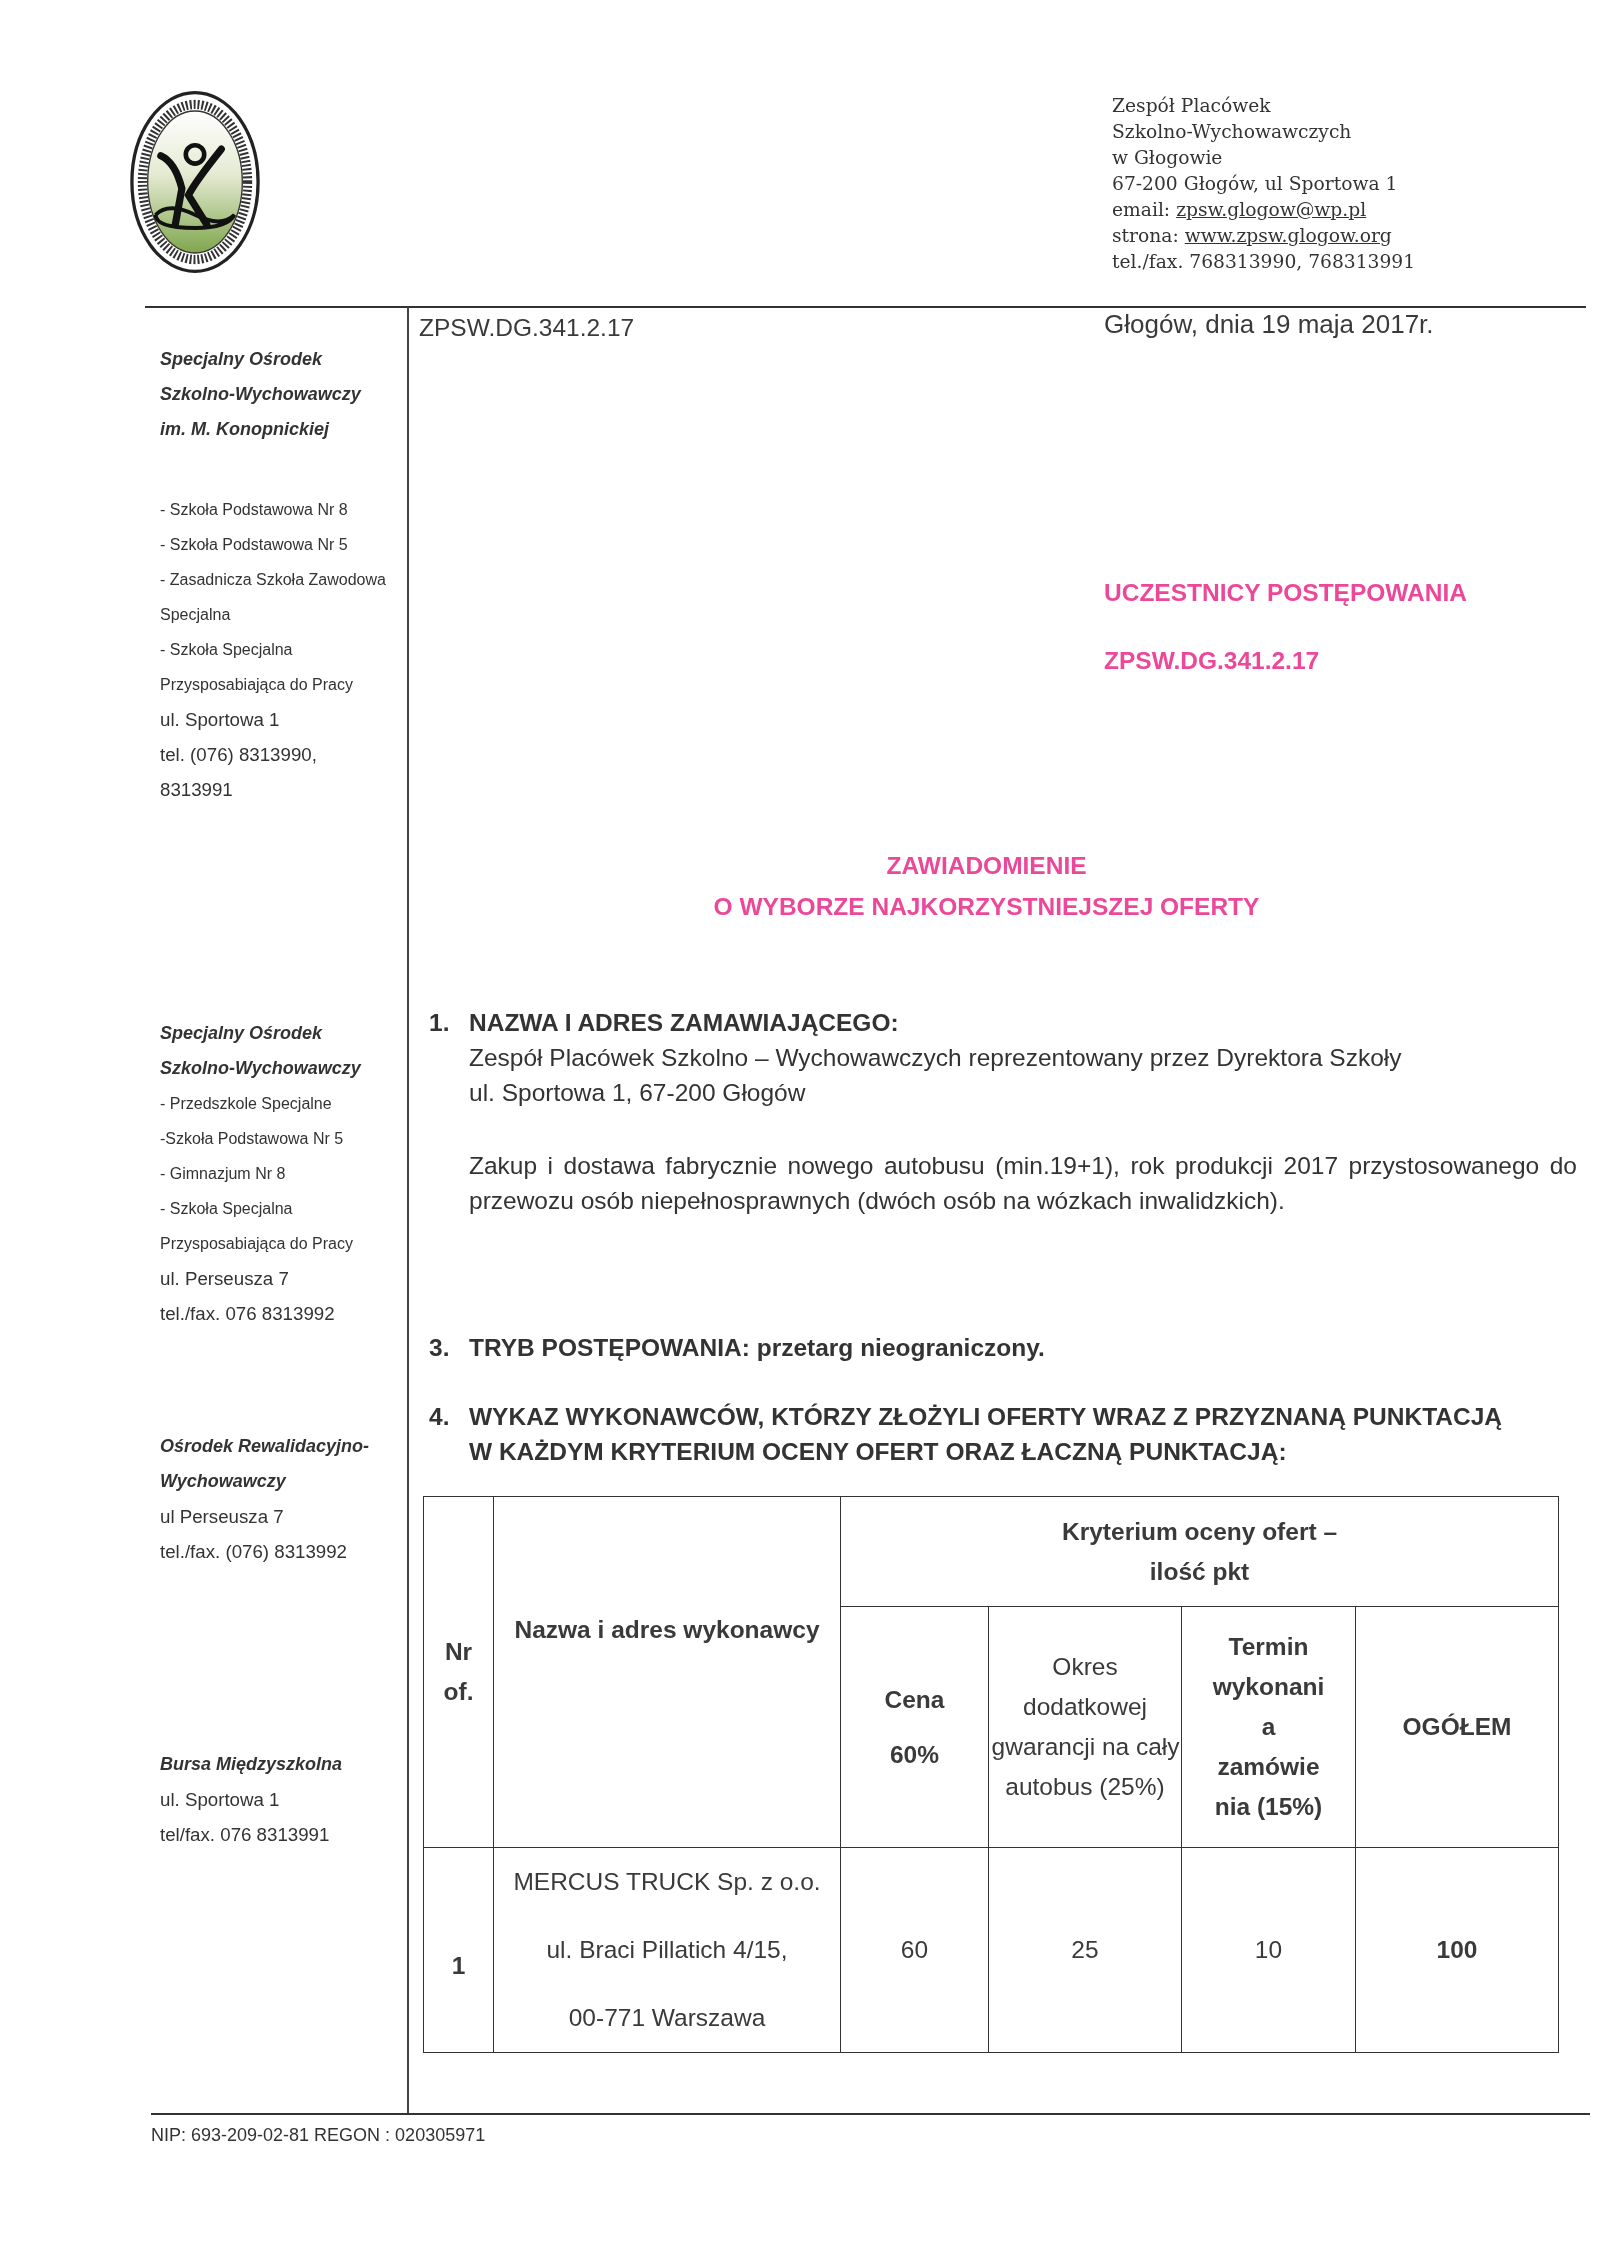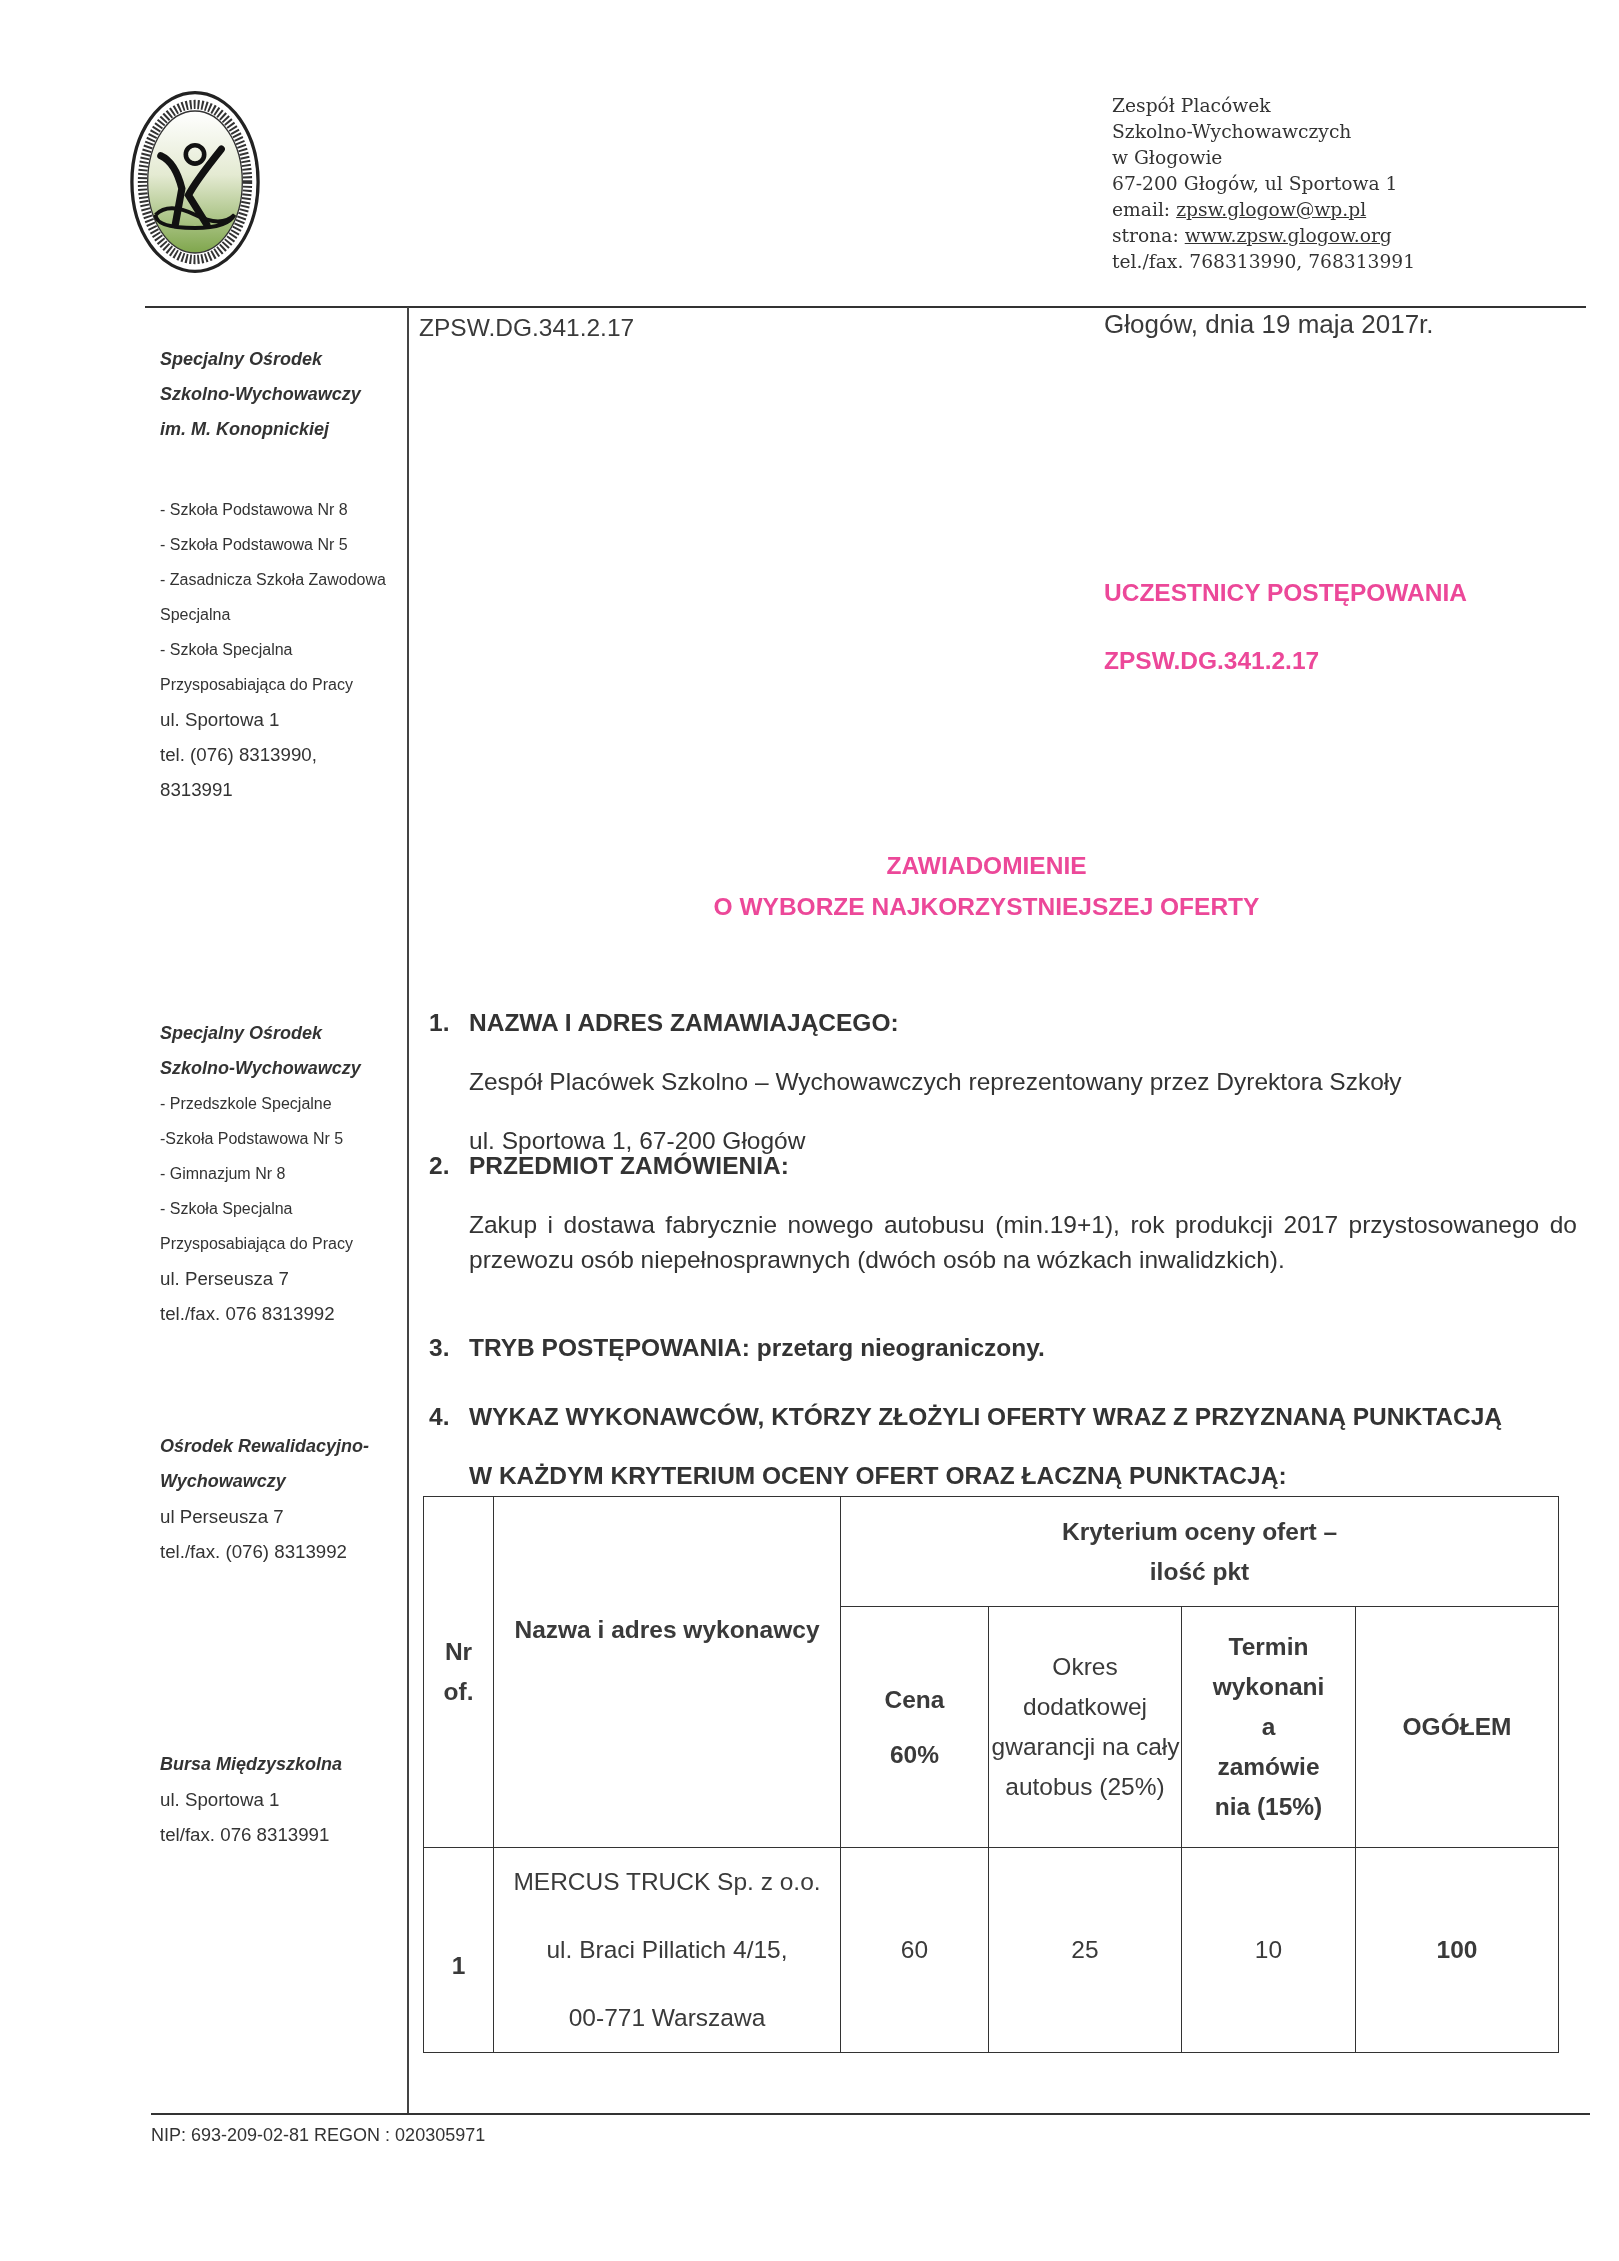--- a/index.html
+++ b/index.html
@@ -30,21 +30,21 @@
   .heading { position: absolute; font-weight: bold; color: #ec4899; }
   #participants-title { left: 1104px; top: 579px; font-size: 24.5px; }
   #participants-ref { left: 1104px; top: 647px; font-size: 24.5px; }
   #notice-title-1 { left: 419px; width: 1135px; text-align: center; top: 852px; font-size: 24.5px; }
   #notice-title-2 { left: 419px; width: 1135px; text-align: center; top: 893px; font-size: 24.5px; }
 
   
   .sec { position: absolute; left: 429px; width: 1148px; font-size: 24.5px; color: #333; line-height: 35px; }
   .sec .num { display: inline-block; width: 40px; font-weight: bold; }
   .sec .title { font-weight: bold; }
-  .sec .body { margin-left: 40px; margin-top: 24px; }
+  .sec .body { margin-left: 40px; }
   .justify { text-align: justify; text-align-last: left; }
 
   
   #scores-table { position: absolute; left: 423px; top: 1496px; width: 1135px; border-collapse: collapse;
                   font-size: 24.5px; color: #3a3a3a; table-layout: fixed; }
   #scores-table td { border: 1.9px solid #333; text-align: center; vertical-align: middle; padding: 0 2.6px; line-height: 40px; }
   #scores-table .bold { font-weight: bold; }
 
   #nip-line { left: 151px; top: 2125px; font-size: 18px; color: #333; }
 </style>
@@ -138,21 +138,20 @@
 <div id="notice-title-1" class="heading">ZAWIADOMIENIE</div>
 <div id="notice-title-2" class="heading">O WYBORZE NAJKORZYSTNIEJSZEJ OFERTY</div>
 
 <div class="sec" style="top:1005px;">
   <div><span class="num">1.</span><span class="title">NAZWA I ADRES ZAMAWIAJĄCEGO:</span></div>
   <div class="body">Zespół Placówek Szkolno – Wychowawczych reprezentowany przez Dyrektora Szkoły</div>
   <div class="body">ul. Sportowa 1, 67-200 Głogów</div>
 </div>
 
 <div class="sec" style="top:1148px;">
-  <div><span class="num">2.</span><span class="title">PRZEDMIOT ZAMÓWIENIA:</span></div>
   <div class="body justify">Zakup i dostawa fabrycznie nowego autobusu (min.19+1), rok produkcji 2017 przystosowanego do przewozu osób niepełnosprawnych (dwóch osób na wózkach inwalidzkich).</div>
 </div>
 
 <div class="sec" style="top:1330px;">
   <span class="num">3.</span><span class="title">TRYB POSTĘPOWANIA:</span>
   <span class="title" style="font-weight:bold;">przetarg nieograniczony.</span>
 </div>
 
 <div class="sec" style="top:1399px;">
   <div class="title justify"><span class="num">4.</span><span>WYKAZ WYKONAWCÓW, KTÓRZY ZŁOŻYLI OFERTY WRAZ Z PRZYZNANĄ PUNKTACJĄ</span></div>

